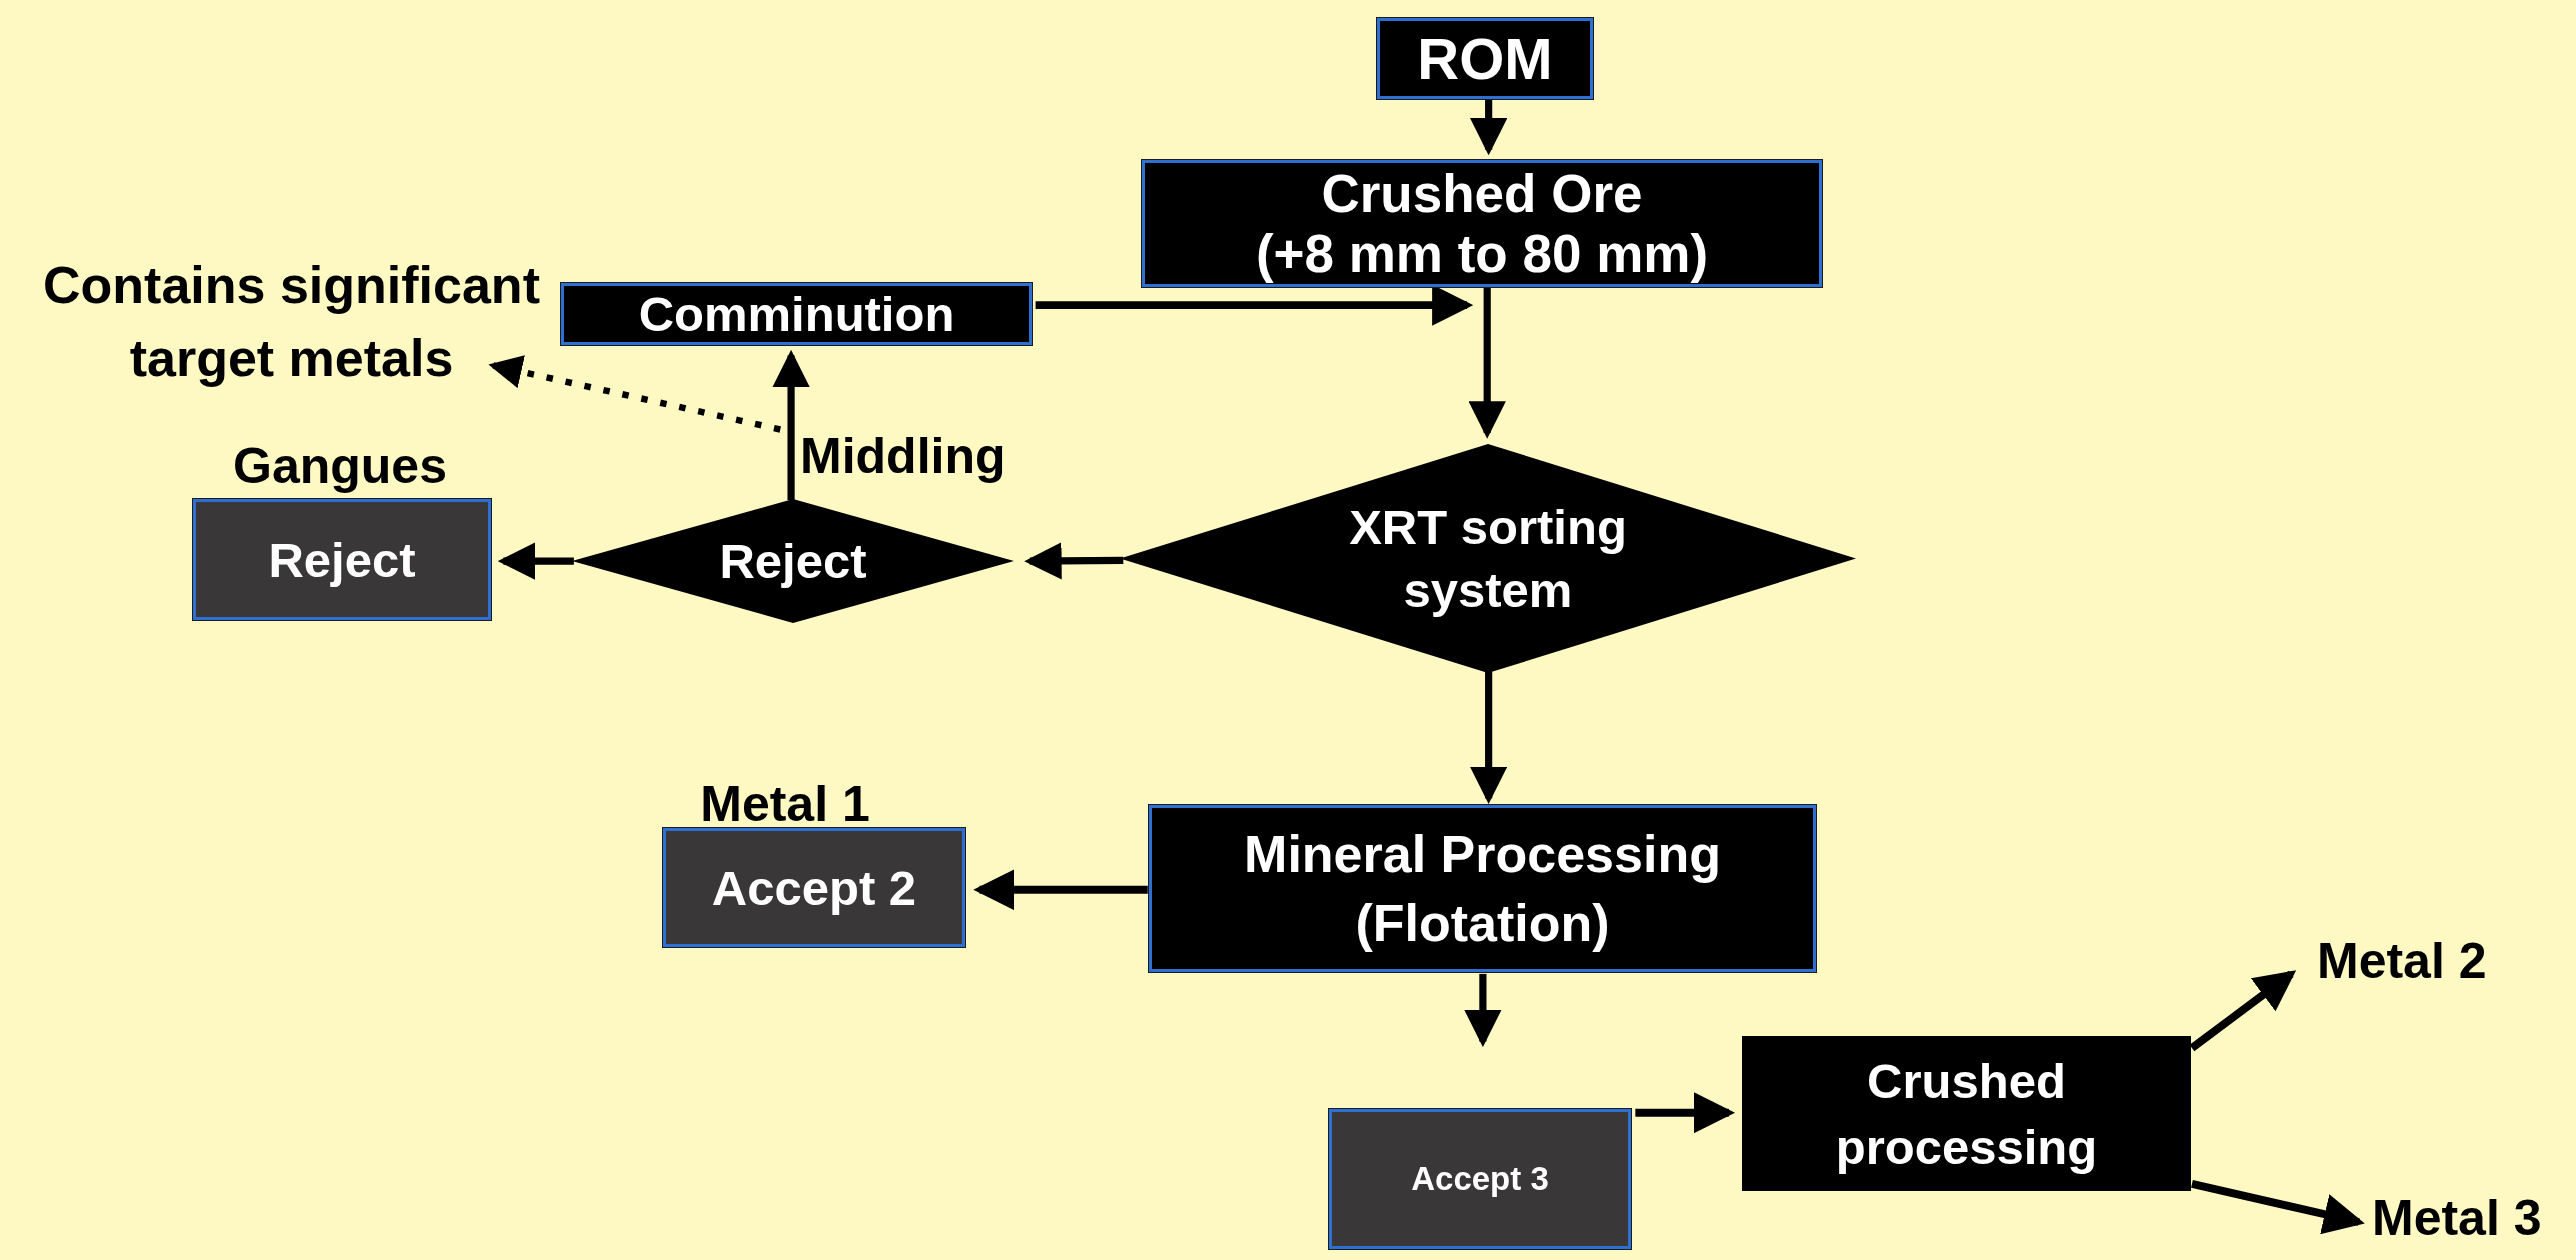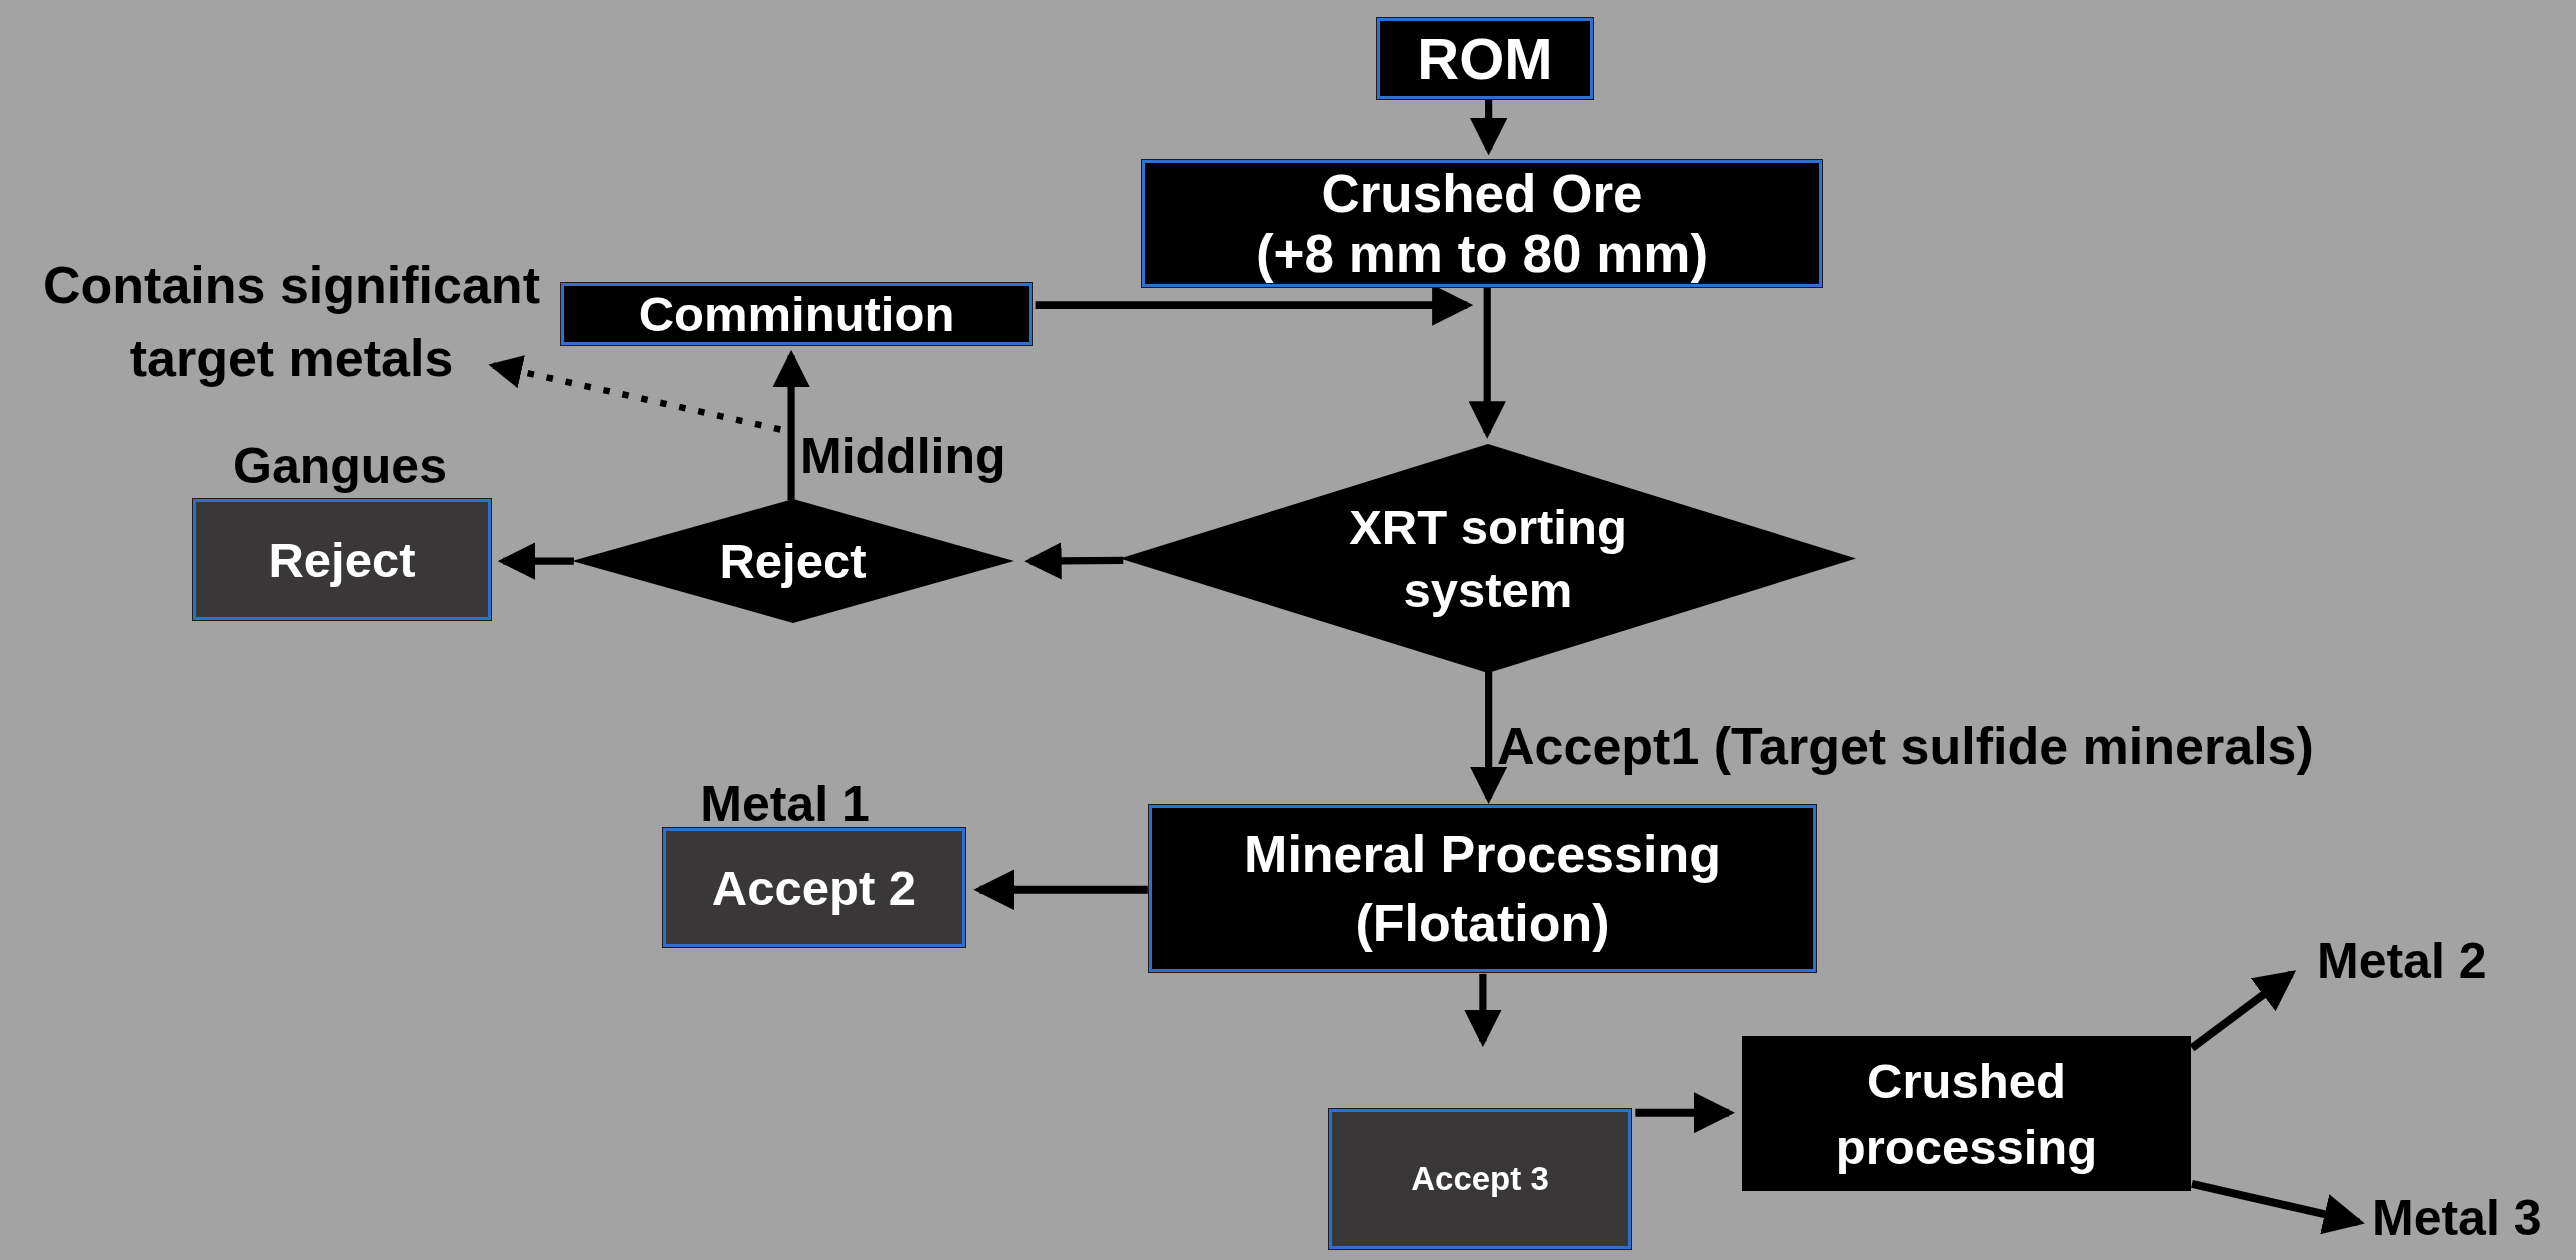--- a/index.html
+++ b/index.html
@@ -5,21 +5,21 @@
   html, body {
     margin: 0;
     padding: 0;
     background: #ffffff;
     font-family: "Liberation Sans", "DejaVu Sans", sans-serif;
   }
   #canvas {
     position: relative;
     width: 2576px;
     height: 1261px;
-    background: #a3a3a3;
+    background: #fef9c3;
     overflow: hidden;
   }
   .node {
     position: absolute;
     display: flex;
     align-items: center;
     justify-content: center;
     text-align: center;
     font-weight: bold;
     color: #ffffff;
@@ -107,21 +107,20 @@
   <div class="node box" style="left:1742px; top:1036px; width:449px; height:155px; font-size:49px; line-height:66px; border:none; outline:none;">Crushed
 processing</div>
 
   <div class="label" style="left:18px; top:249px; width:547px; font-size:52px; line-height:73px;">Contains significant
 target metals</div>
 
   <div class="label" style="left:191px; top:437px; width:298px; font-size:50px;">Gangues</div>
 
   <div class="label" style="left:800px; top:427px; font-size:50px;">Middling</div>
 
-  <div class="label" style="left:1497px; top:716px; font-size:52px; white-space:nowrap;">Accept1 (Target sulfide minerals)</div>
 
   <div class="label" style="left:641px; top:775px; width:288px; font-size:50px;">Metal 1</div>
 
   <div class="label" style="left:2317px; top:932px; font-size:50px; white-space:nowrap;">Metal 2</div>
 
   <div class="label" style="left:2372px; top:1189px; font-size:50px; white-space:nowrap;">Metal 3</div>
 
 </div>
 
 

